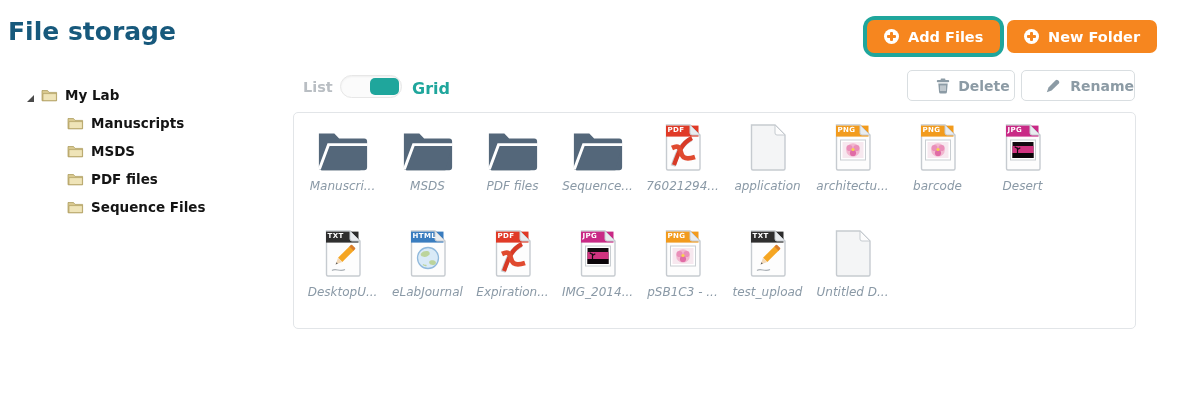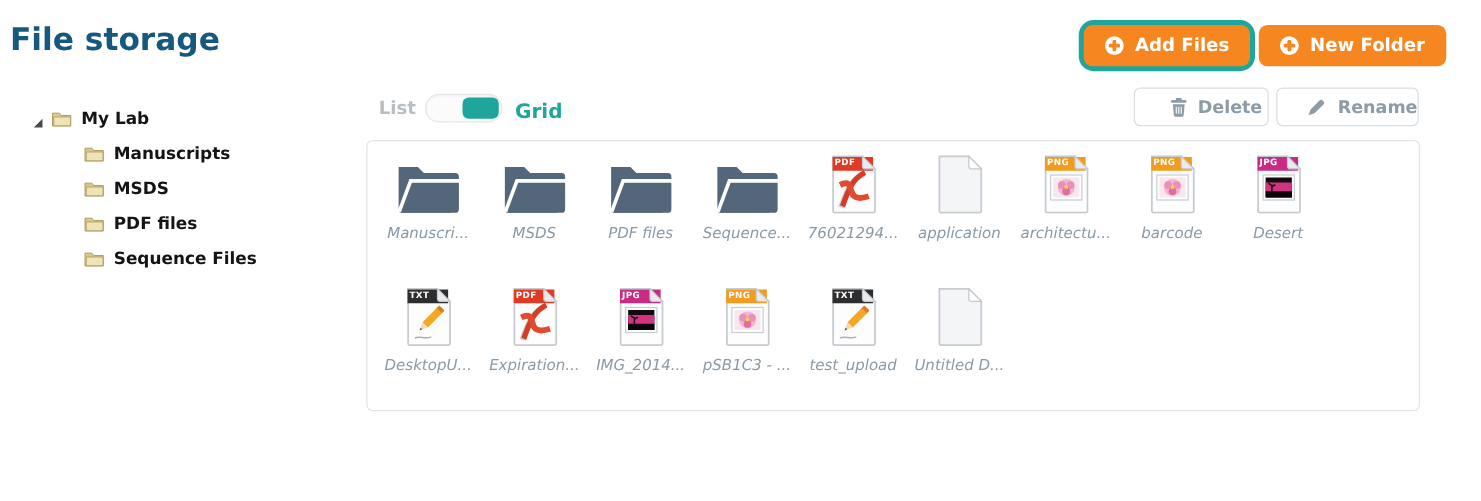--- a/index.html
+++ b/index.html
@@ -313,20 +313,31 @@
             </svg>
         <span class="badge">TXT</span>
           </span>
         </div>
       <div class="cl">DesktopU...</div>
     </div>
     <div class="cell">
       <div class="ic">
           <span class="pg">
             <svg width="38" height="48">
+              <use href="#sym-html"></use>
+            </svg>
+        <span class="badge">HTML</span>
+          </span>
+        </div>
+      <div class="cl">eLabJournal</div>
+    </div>
+    <div class="cell">
+      <div class="ic">
+          <span class="pg">
+            <svg width="38" height="48">
               <use href="#sym-pdf"></use>
             </svg>
         <span class="badge">PDF</span>
           </span>
         </div>
       <div class="cl">Expiration...</div>
     </div>
     <div class="cell">
       <div class="ic">
           <span class="pg">

